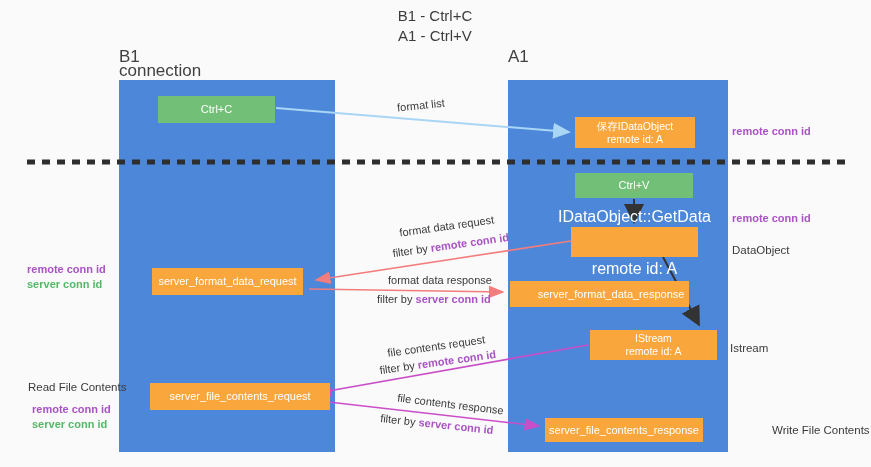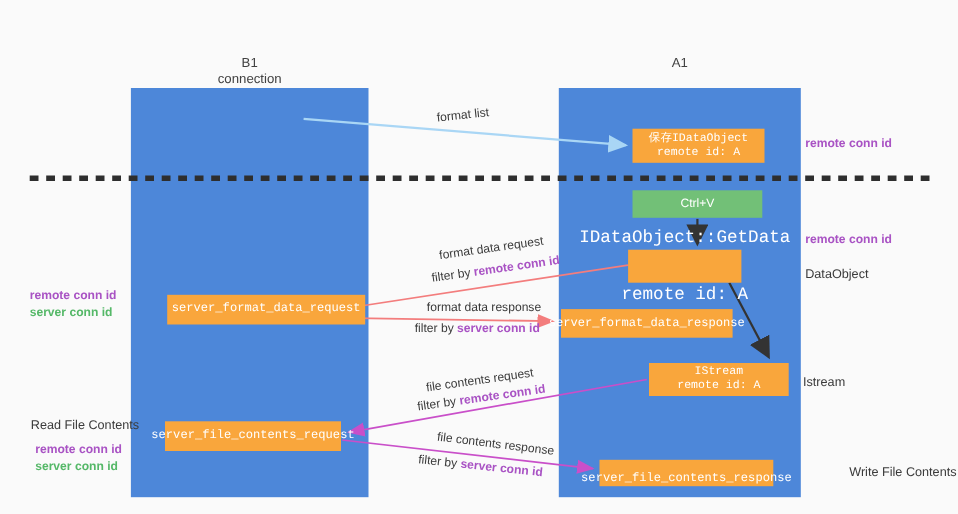--- a/index.html
+++ b/index.html
@@ -7,39 +7,43 @@
     --c-purple:#a953c4; --c-green-text:#55b868; --c-arrow-red:#f37d7d; --c-arrow-magenta:#c94fc9;
     --c-arrow-lightblue:#a9d6f5; --c-ink:#3a3a3a;
   }
   html,body{margin:0;padding:0;background:var(--c-bg);}
   .canvas{
     position:relative;width:871px;height:467px;background:var(--c-bg);
     font-family:"Liberation Sans","DejaVu Sans",sans-serif;overflow:hidden;
   }
   .title{position:absolute;left:300px;top:6px;width:270px;text-align:center;
     font-size:15px;line-height:20px;color:#3c3c3c;}
-  .col-header{position:absolute;text-align:center;font-size:12px;line-height:14px;color:#414141;}
+  .col-header{position:absolute;font-size:17px;line-height:14px;color:#414141;}
   .column{position:absolute;background:var(--c-column-blue);}
   .arrows{position:absolute;left:0;top:0;}
   .box{position:absolute;display:flex;flex-direction:column;justify-content:center;align-items:center;
     color:#fff;font-size:11px;line-height:13px;text-align:center;white-space:nowrap;}
   .box.green{background:var(--c-box-green);}
-  .box.orange{background:var(--c-box-orange);font-family:Liberation Mono, monospace;}
+  .box.orange{background:var(--c-box-orange);}
   .slabel{position:absolute;font-size:11.5px;color:var(--c-ink);white-space:nowrap;}
   .pair{position:absolute;font-size:11px;font-weight:bold;line-height:14.5px;white-space:nowrap;}
   .purple{color:var(--c-purple);}
   .greentx{color:var(--c-green-text);}
   .bold{font-weight:bold;}
   .alabel{position:absolute;font-size:11px;color:#3a3a3a;white-space:nowrap;transform-origin:center;}
 </style>
 </head>
 <body>
 
 <div class="canvas">
 
+  <div class="title">
+    <div>B1 - Ctrl+C</div>
+    <div>A1 - Ctrl+V</div>
+  </div>
 
   <div class="col-header" style="left:119px;top:50px;width:216px;">
     <div>B1</div>
     <div>connection</div>
   </div>
   <div class="col-header" style="left:508px;top:50px;width:220px;">
     <div>A1</div>
   </div>
 
   <div class="column" style="left:119px;top:80px;width:216px;height:372px;"></div>
@@ -65,53 +69,56 @@
 
     <line x1="276" y1="108" x2="569" y2="132" stroke="#a9d6f5" stroke-width="2" marker-end="url(#m-blue)"></line>
     <line x1="634" y1="199" x2="634" y2="220" stroke="#333333" stroke-width="2" marker-end="url(#m-black)"></line>
     <line x1="571" y1="241" x2="316" y2="280" stroke="#f37d7d" stroke-width="1.6" marker-end="url(#m-red)"></line>
     <line x1="309" y1="289" x2="503" y2="292" stroke="#f37d7d" stroke-width="1.6" marker-end="url(#m-red)"></line>
     <line x1="663" y1="257" x2="698" y2="323" stroke="#333333" stroke-width="2" marker-end="url(#m-black)"></line>
     <line x1="588" y1="345" x2="317" y2="393" stroke="#c94fc9" stroke-width="1.6" marker-end="url(#m-magenta)"></line>
     <line x1="311" y1="400" x2="539" y2="426" stroke="#c94fc9" stroke-width="1.6" marker-end="url(#m-magenta)"></line>
   </svg>
 
+  <div class="box green" style="left:158px;top:96px;width:117px;height:27px;">
+    <span>Ctrl+C</span>
+  </div>
 
   <div class="box orange" style="left:575px;top:117px;width:120px;height:31px;font-size:10.5px;">
     <div>保存IDataObject</div>
     <div>remote id: A</div>
   </div>
 
   <div class="box green" style="left:575px;top:173px;width:118px;height:25px;justify-content:center;">
     <span>Ctrl+V</span>
   </div>
 
-  <div class="box orange" style="left:571px;top:227px;width:103px;height:30px;font-size:16px;gap:39px;">
+  <div class="box orange" style="left:571px;top:227px;width:127px;height:30px;font-size:16px;gap:39px;">
     <div>IDataObject::GetData</div>
     <div>remote id: A</div>
   </div>
 
-  <div class="box orange" style="left:152px;top:268px;width:180px;height:27px;">
+  <div class="box orange" style="left:152px;top:268px;width:151px;height:27px;">
     <span>server_format_data_request</span>
   </div>
 
-  <div class="box orange" style="left:510px;top:281px;width:156px;height:26px;">
+  <div class="box orange" style="left:510px;top:281px;width:156px;height:26px;padding-left:23px;">
     <span>server_format_data_response</span>
   </div>
 
   <div class="box orange" style="left:590px;top:330px;width:127px;height:30px;font-size:10.5px;">
     <div>IStream</div>
     <div>remote id: A</div>
   </div>
 
-  <div class="box orange" style="left:150px;top:383px;width:160px;height:27px;">
+  <div class="box orange" style="left:150px;top:383px;width:180px;height:27px;">
     <span>server_file_contents_request</span>
   </div>
 
-  <div class="box orange" style="left:545px;top:418px;width:158px;height:24px;justify-content:flex-end;">
+  <div class="box orange" style="left:545px;top:418px;width:158px;height:24px;">
     <span>server_file_contents_response</span>
   </div>
 
   <div class="alabel" style="left:397px;top:99px;transform:rotate(-6deg);">format list</div>
 
   <div class="alabel" style="left:399px;top:220px;transform:rotate(-8deg);">format data request</div>
   <div class="alabel" style="left:392px;top:239px;transform:rotate(-8deg);">
     <span>filter by</span>
     <span class="purple bold">remote conn id</span>
   </div>

